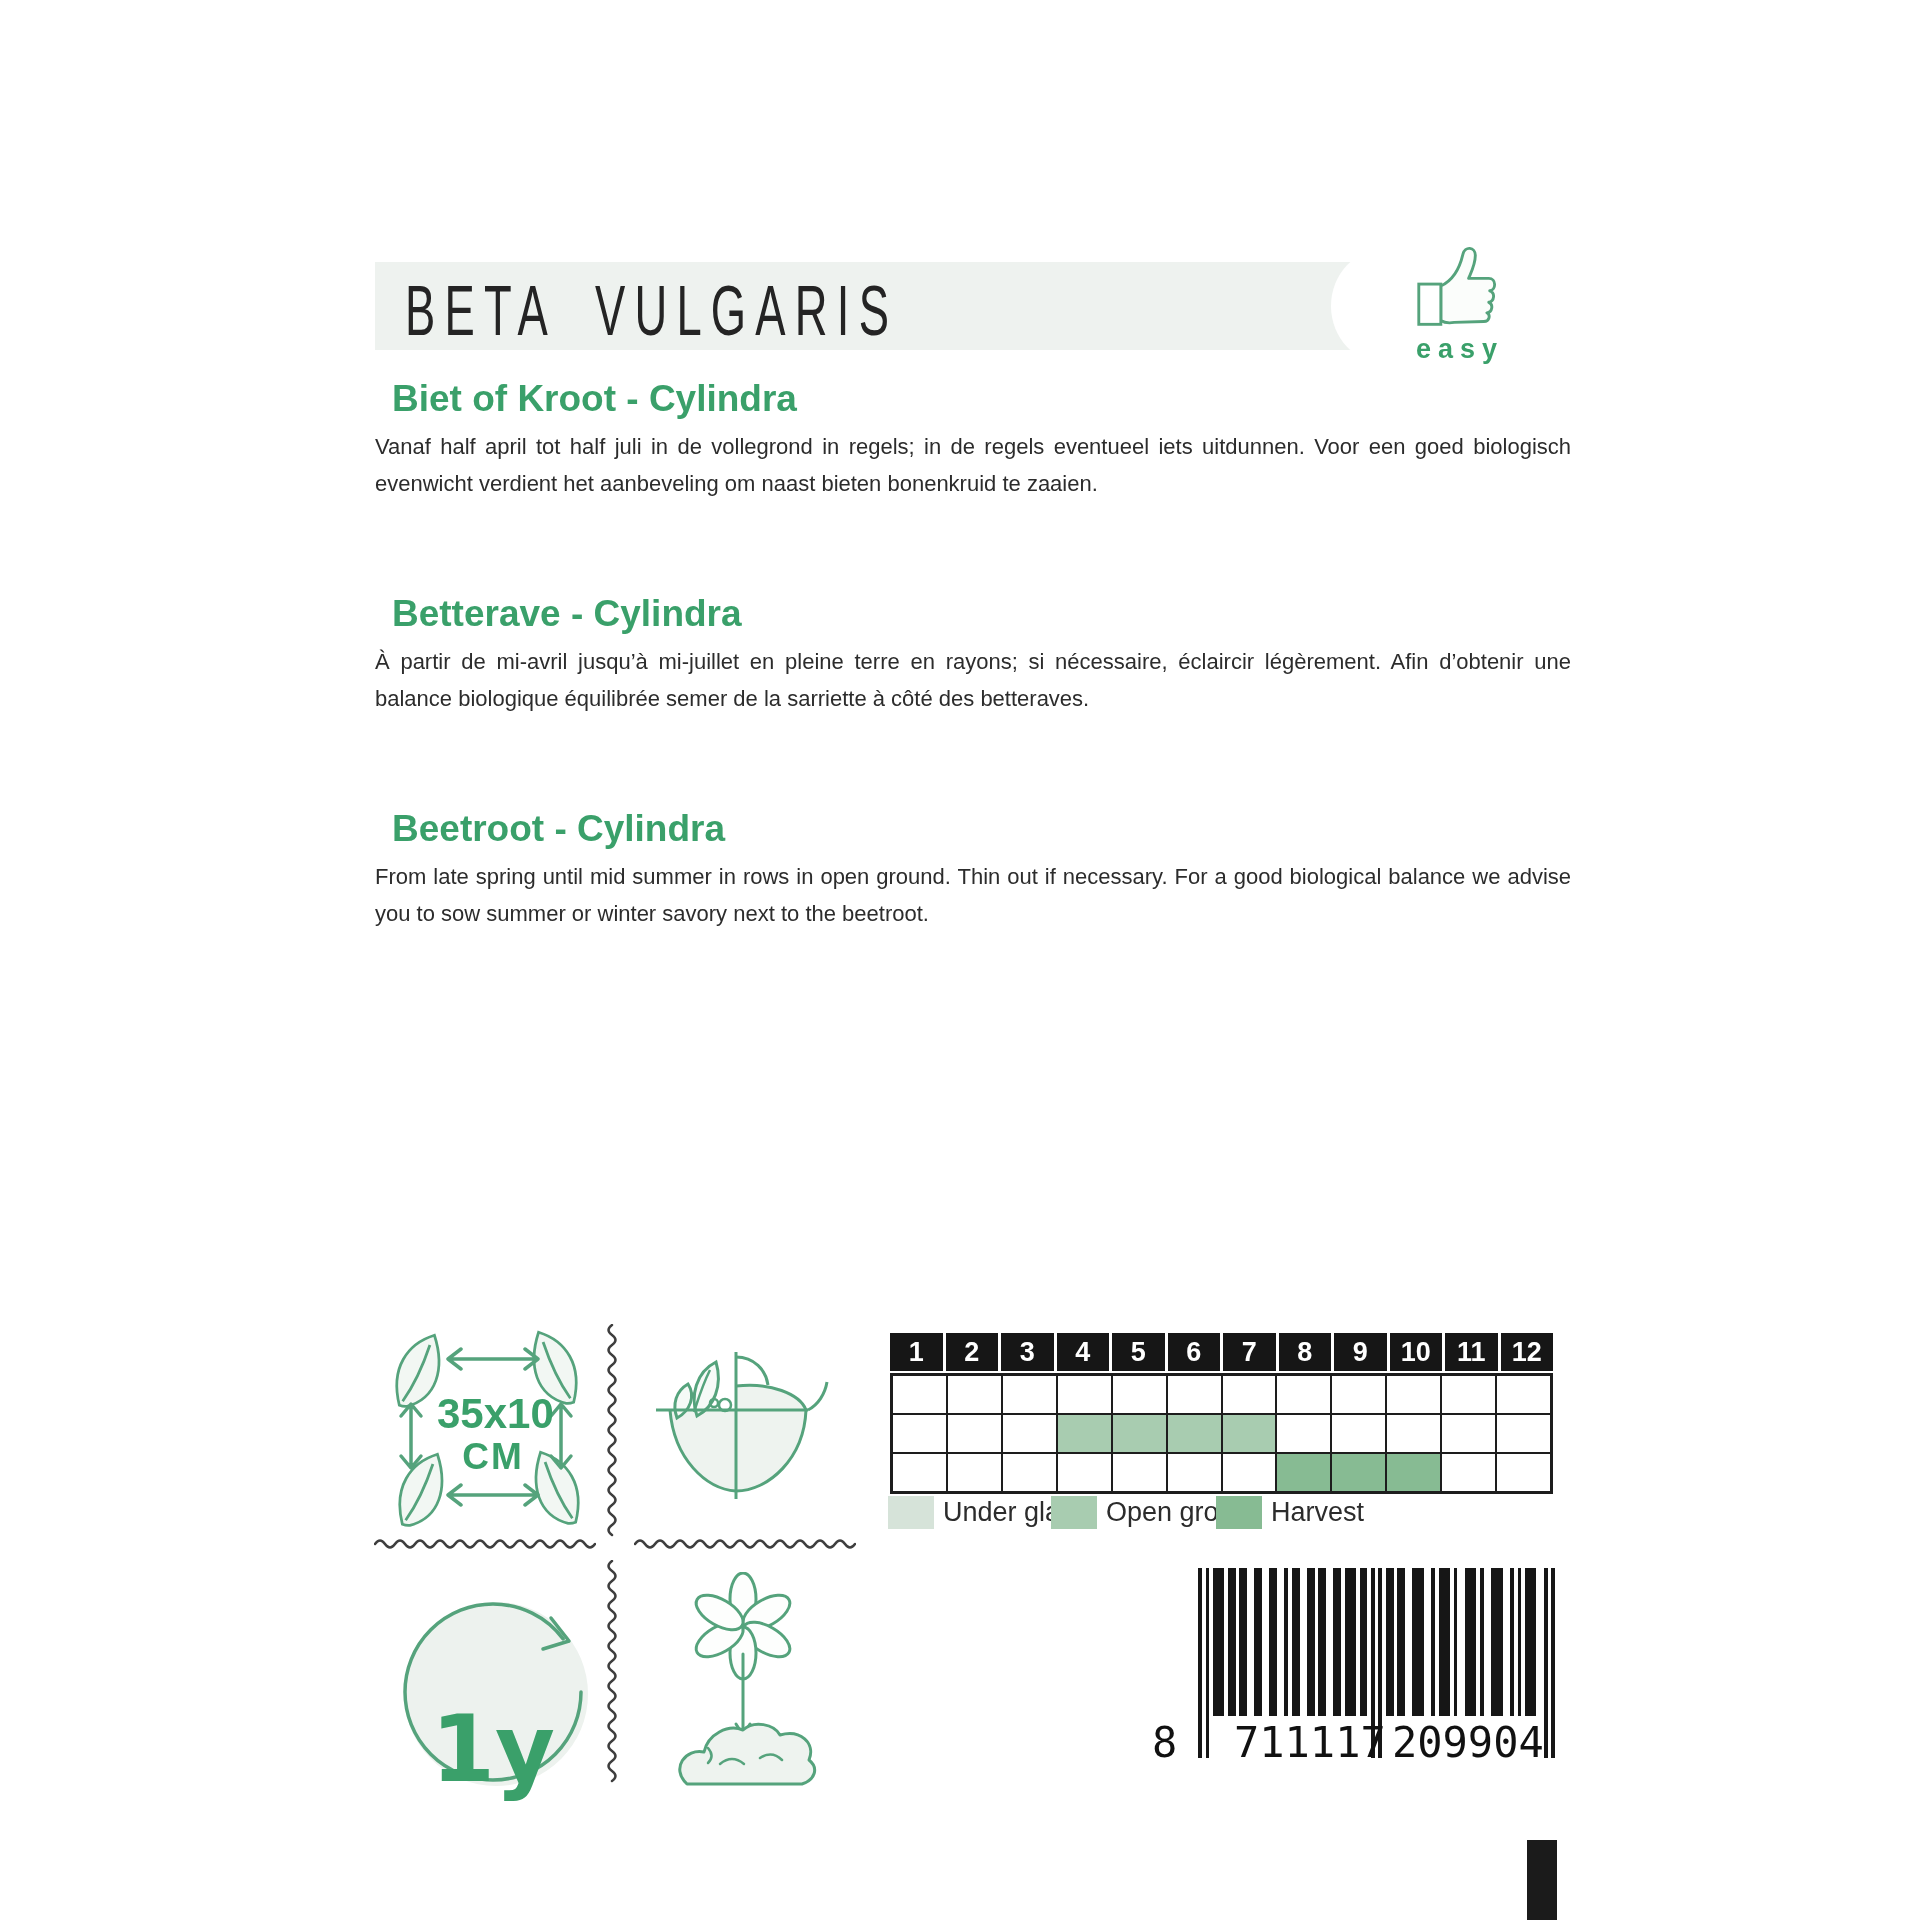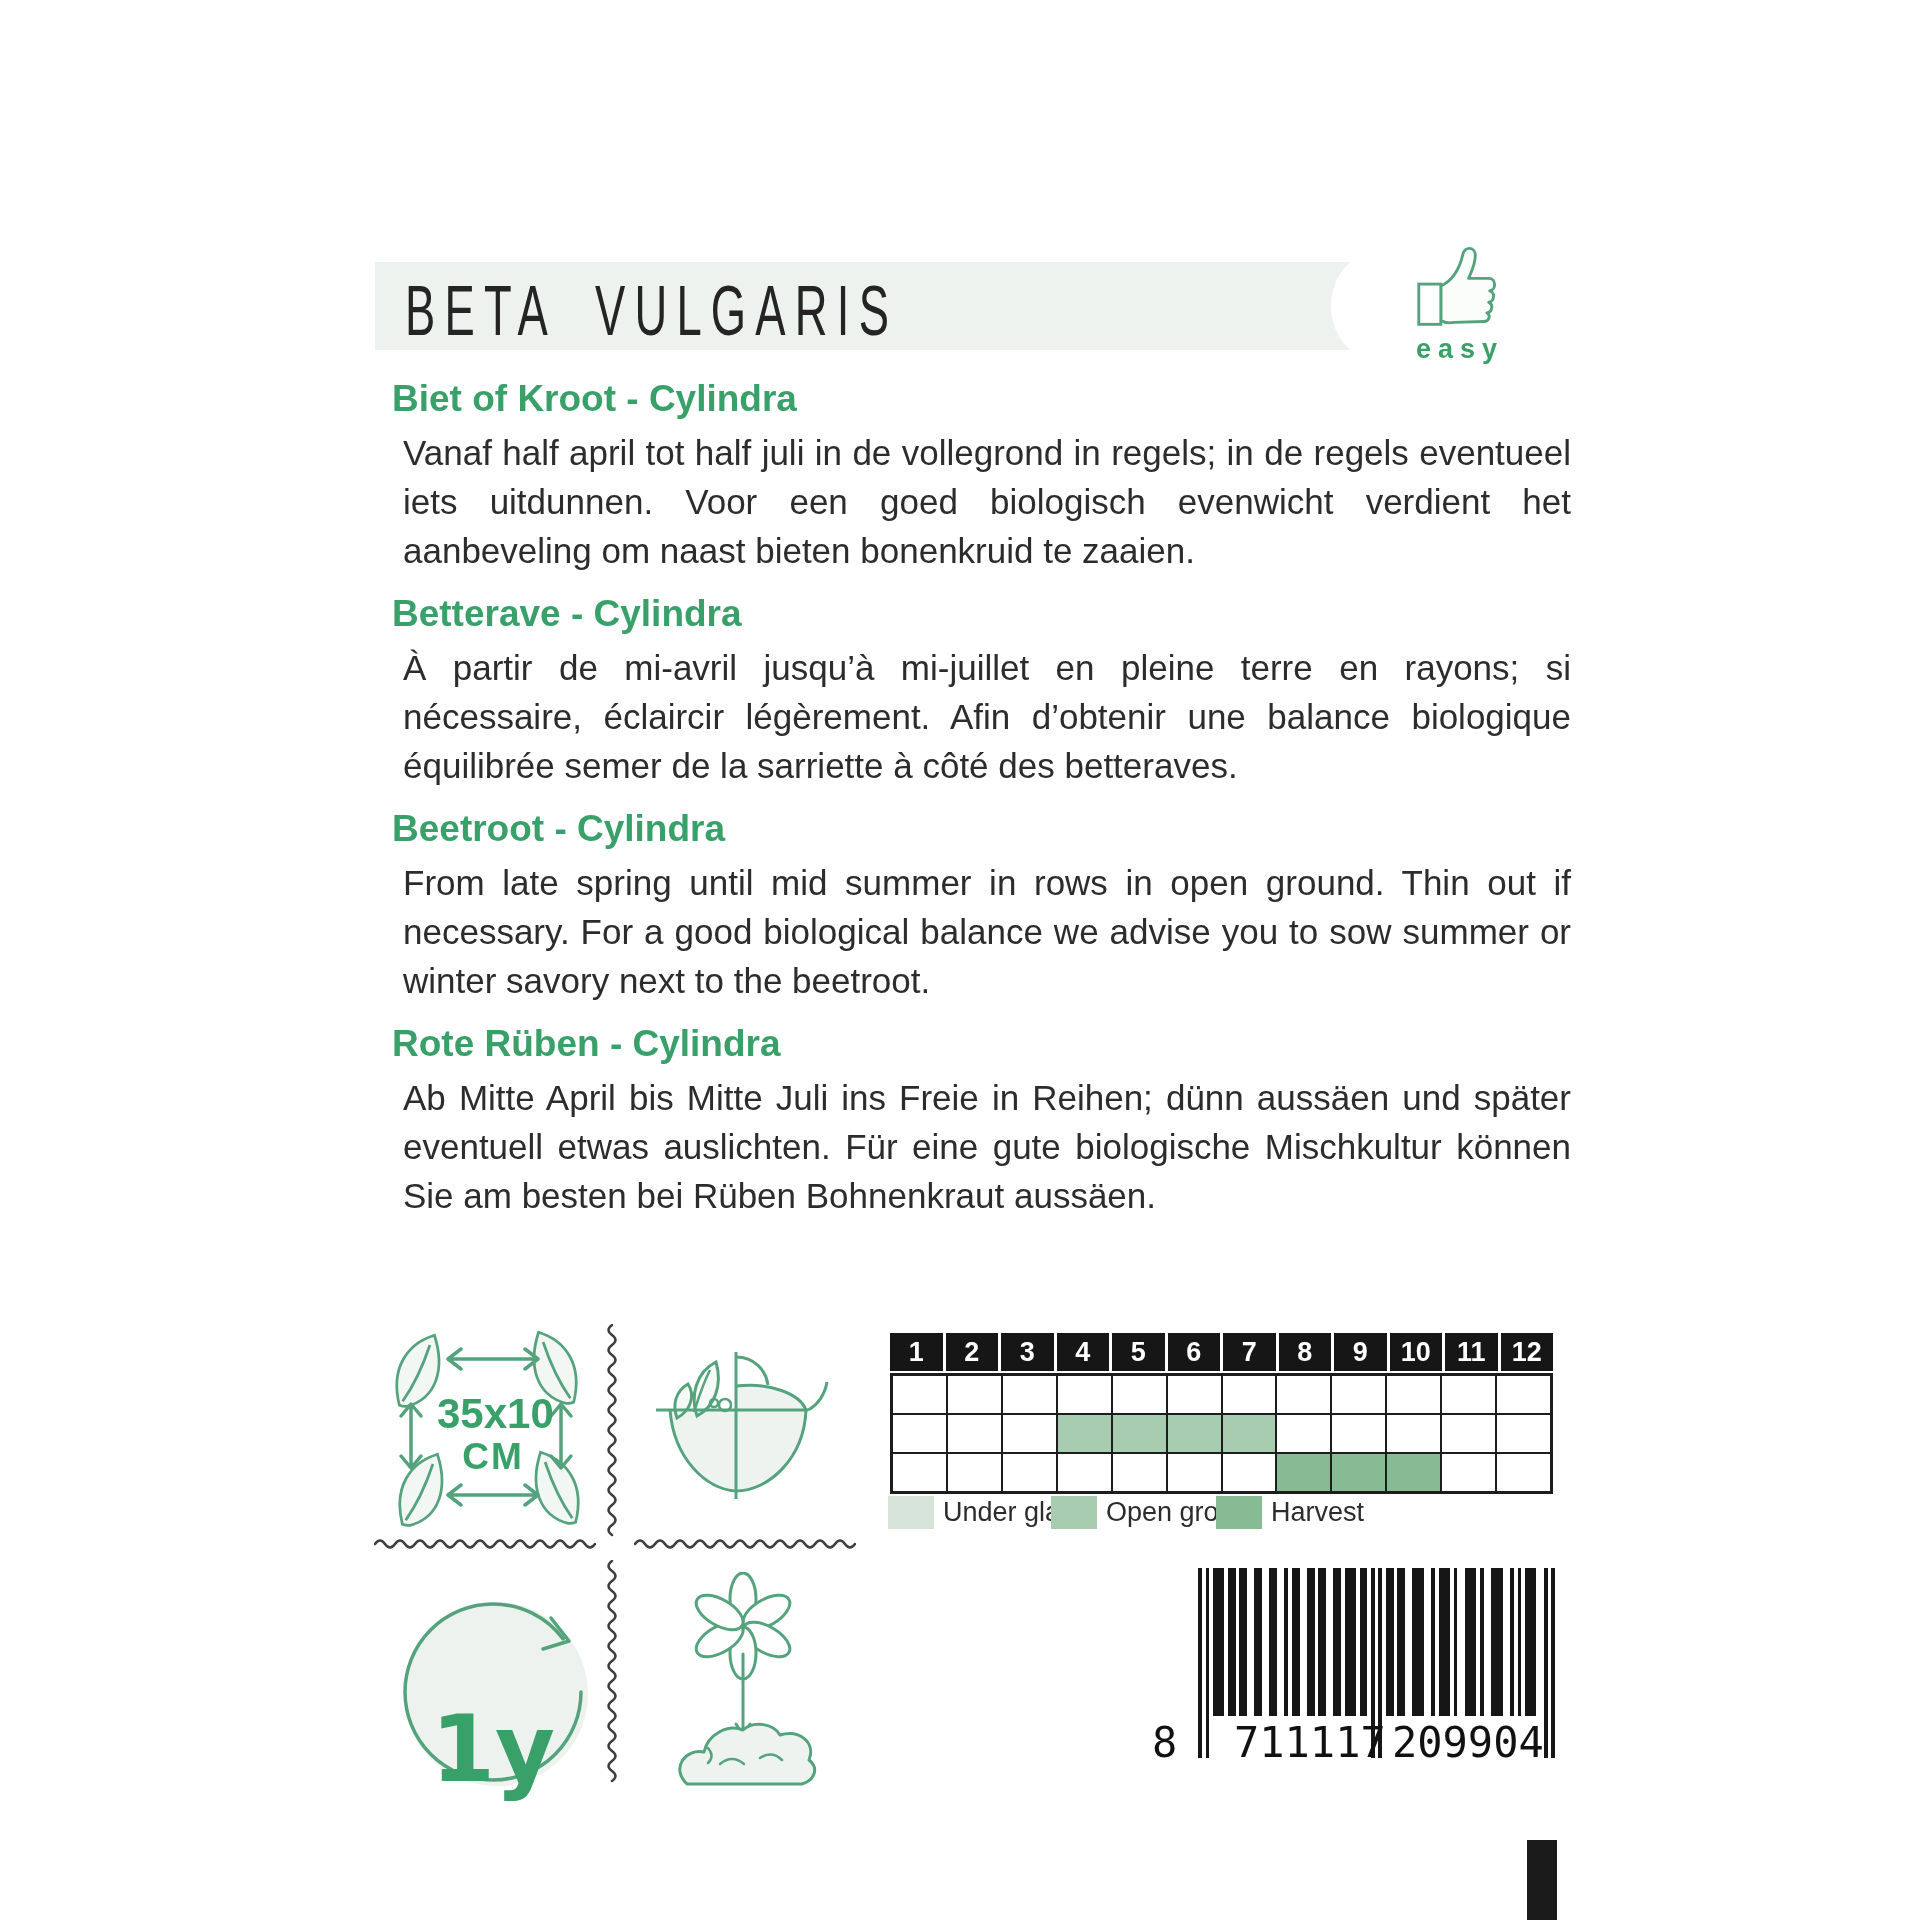--- a/index.html
+++ b/index.html
@@ -22,21 +22,21 @@
               font-size:54px;letter-spacing:11px;word-spacing:22px;color:#242424;font-weight:500;
               transform:scale(0.84,1.32);transform-origin:left center;white-space:nowrap;}
   
   .easy-badge{position:absolute;left:1408px;top:240px;width:104px;text-align:center;}
   .easy-badge svg{display:block;margin:0 auto;}
   .easy-label{margin-top:2px;font-size:27px;font-weight:bold;letter-spacing:7px;color:var(--accent);}
   
   .sections{position:absolute;left:375px;top:378px;width:1196px;}
   .sections section{height:215px;overflow:visible;}
   .sections h2{font-size:37px;line-height:42px;font-weight:bold;color:var(--accent);margin:0 0 8px 17px;}
-  .sections p{font-size:35px;line-height:49px;color:var(--ink);text-align:justify;margin-left:28px;}
+  .sections p{font-size:22px;line-height:37px;color:var(--ink);text-align:justify;}
   
   .iconwrap{position:absolute;}
   .divider{position:absolute;color:#3e3e3e;}
   .green-ic{color:var(--icon);}
   .dim-label{position:absolute;left:437px;top:1392px;width:112px;text-align:center;
              font-size:42px;font-weight:bold;color:var(--accent);line-height:44px;}
   .dim-unit{position:absolute;left:437px;top:1436px;width:112px;text-align:center;
             font-size:37px;font-weight:bold;color:var(--accent);letter-spacing:2px;}
   .oney-text{position:absolute;left:428px;top:1696px;width:130px;text-align:center;
              font-size:92px;font-weight:bold;color:var(--accent);font-family:"DejaVu Sans",sans-serif;}
@@ -88,24 +88,20 @@
       <h2>Biet of Kroot - Cylindra</h2>
       <p>Vanaf half april tot half juli in de vollegrond in regels; in de regels eventueel iets uitdunnen. Voor een goed biologisch evenwicht verdient het aanbeveling om naast bieten bonenkruid te zaaien.</p>
     </section>
     <section>
       <h2>Betterave - Cylindra</h2>
       <p>À partir de mi-avril jusqu’à mi-juillet en pleine terre en rayons; si nécessaire, éclaircir légèrement. Afin d’obtenir une balance biologique équilibrée semer de la sarriette à côté des betteraves.</p>
     </section>
     <section>
       <h2>Beetroot - Cylindra</h2>
       <p>From late spring until mid summer in rows in open ground. Thin out if necessary. For a good biological balance we advise you to sow summer or winter savory next to the beetroot.</p>
-    </section>
-    <section>
-      <h2>Rote Rüben - Cylindra</h2>
-      <p>Ab Mitte April bis Mitte Juli ins Freie in Reihen; dünn aussäen und später eventuell etwas auslichten. Für eine gute biologische Mischkultur können Sie am besten bei Rüben Bohnenkraut aussäen.</p>
     </section>
   </div>
 
   <svg class="iconwrap green-ic" style="left:385px;top:1333px;transform:rotate(-6deg);" width="66" height="78" viewBox="0 0 72 84" xmlns="http://www.w3.org/2000/svg">
     <path d="M58 4 C28 10 6 34 12 76 C14 77 17 78 20 78 C53 73 66 42 58 4 Z" fill="#f2f7f3" stroke="currentColor" stroke-width="3"></path>
     <path d="M52 14 C42 36 30 56 16 72" fill="none" stroke="currentColor" stroke-width="3"></path>
   </svg>
   <svg class="iconwrap green-ic" style="left:522px;top:1330px;transform:scaleX(-1) rotate(-6deg);" width="66" height="78" viewBox="0 0 72 84" xmlns="http://www.w3.org/2000/svg">
     <path d="M58 4 C28 10 6 34 12 76 C14 77 17 78 20 78 C53 73 66 42 58 4 Z" fill="#f2f7f3" stroke="currentColor" stroke-width="3"></path>
     <path d="M52 14 C42 36 30 56 16 72" fill="none" stroke="currentColor" stroke-width="3"></path>

